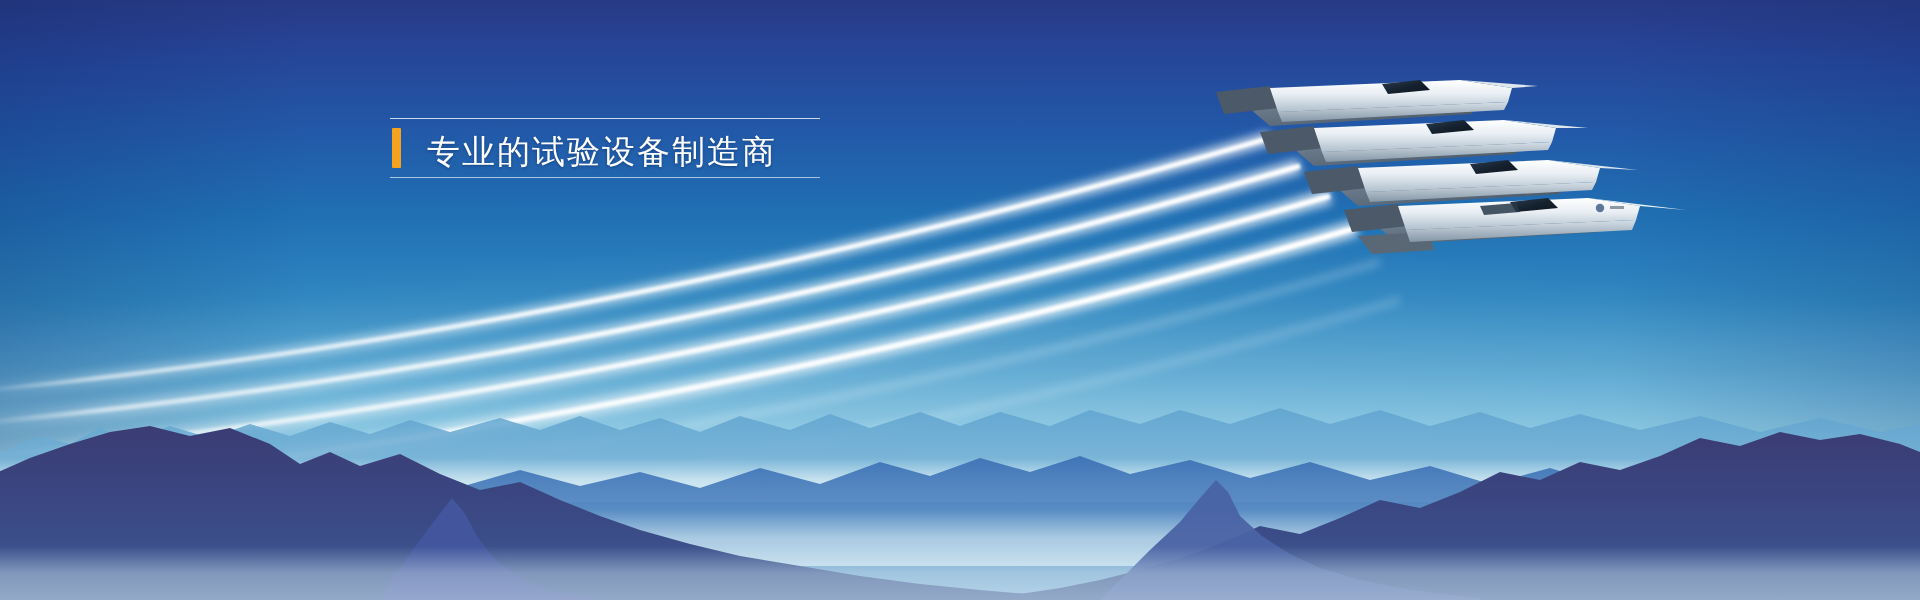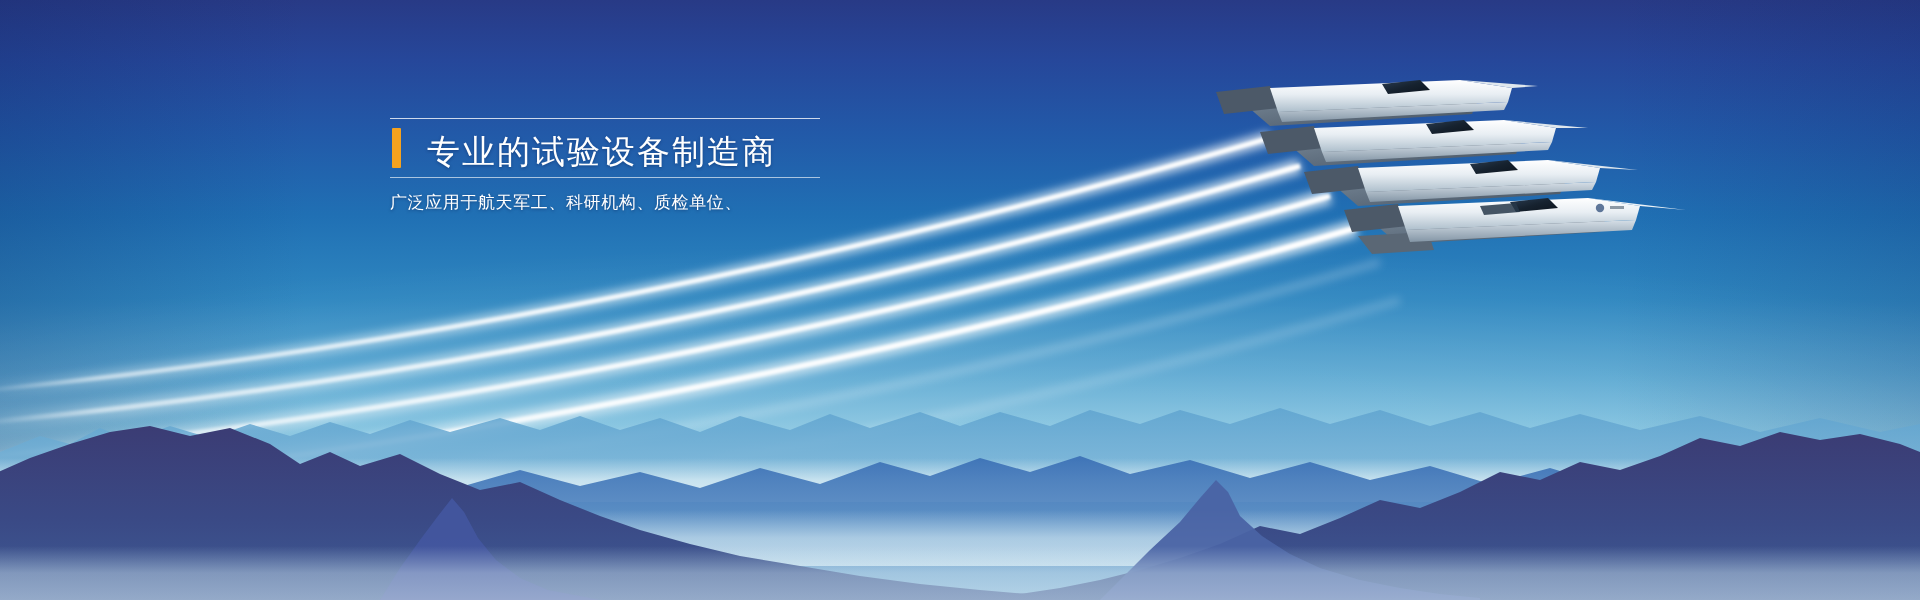--- a/index.html
+++ b/index.html
@@ -289,17 +289,16 @@
     <div class="rule"></div>
 
     <div class="headline-row">
       <span class="accent-bar"></span>
       <span class="headline">专业的试验设备制造商</span>
     </div>
 
     <div class="rule bottom"></div>
 
     <div class="sub">
-      <div>广泛应用于航天军工、科研机构、质检单位、</div>
     </div>
   </div>
 
 </div>
 
 </body></html>

